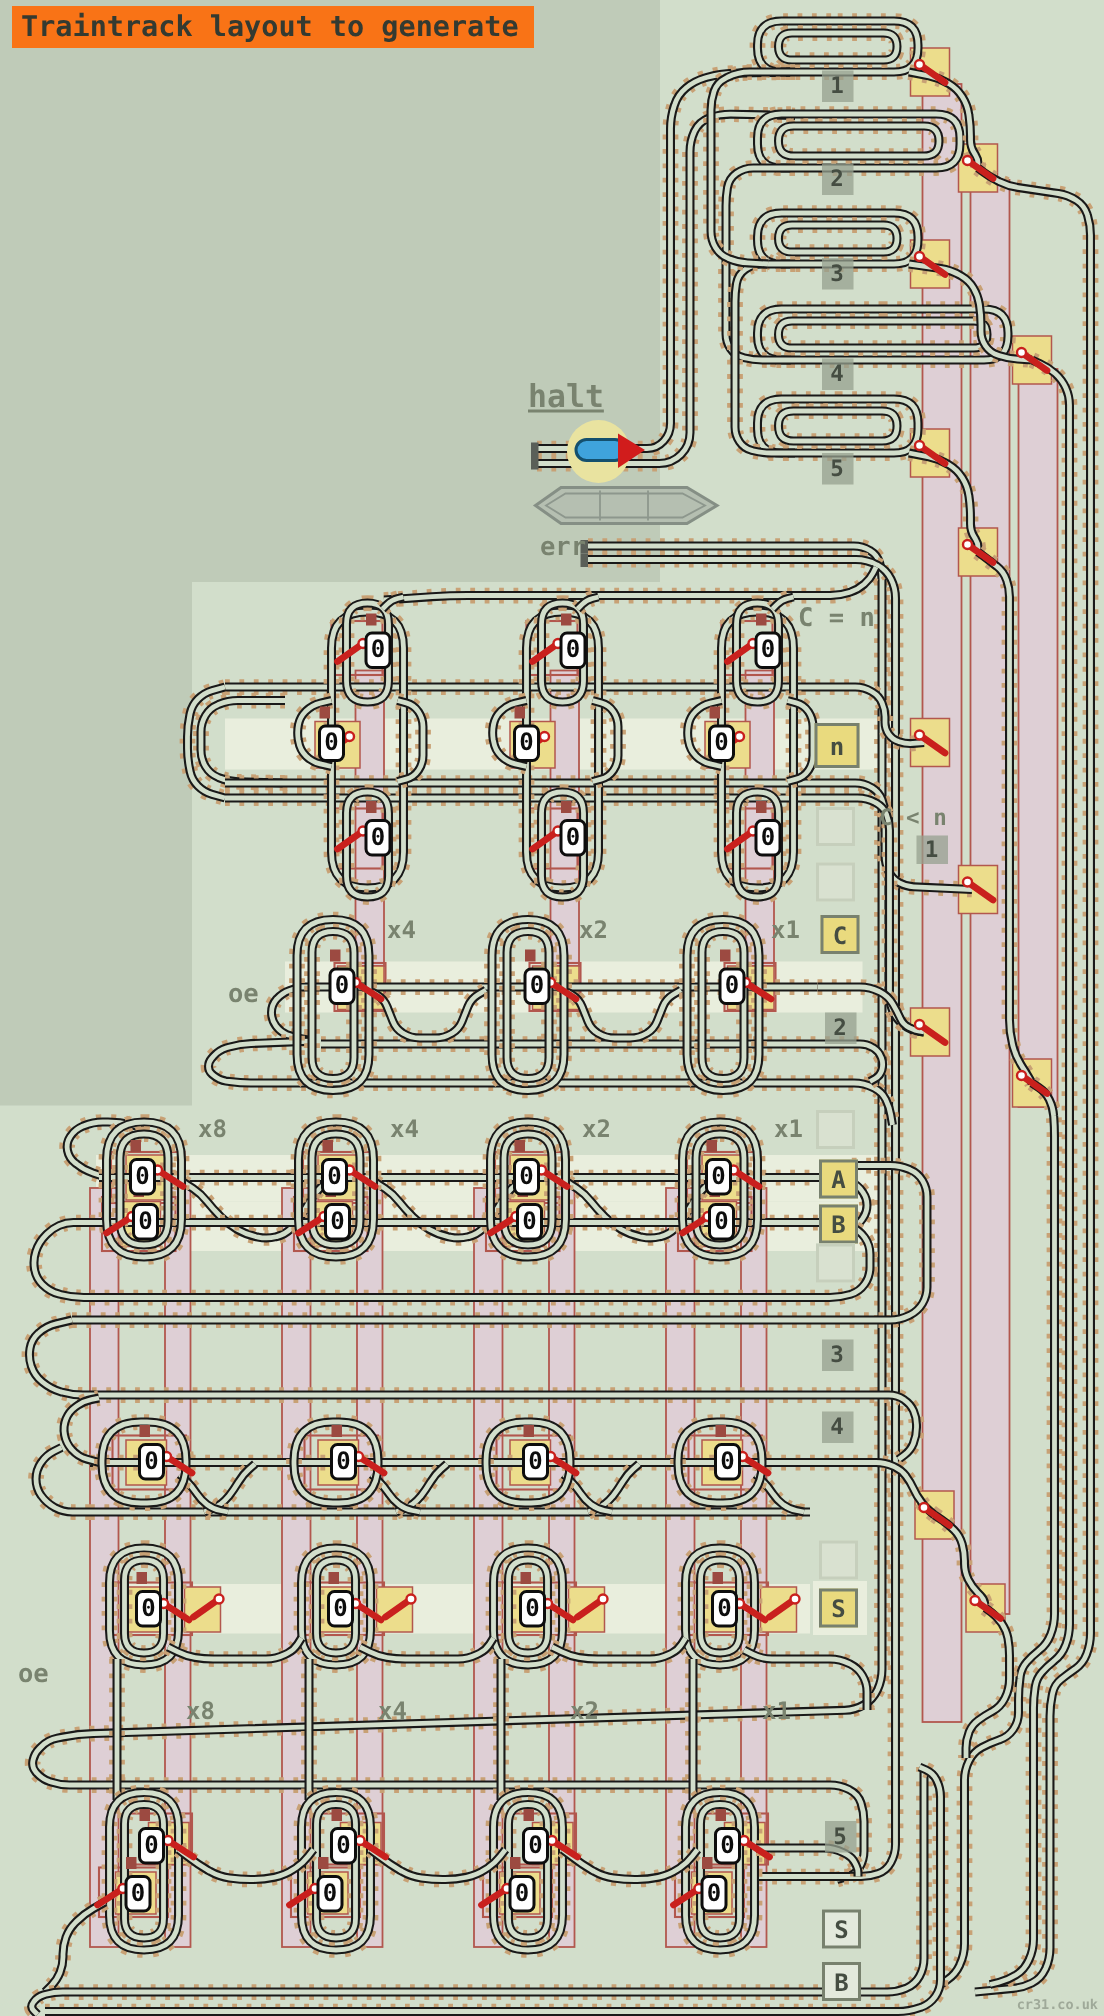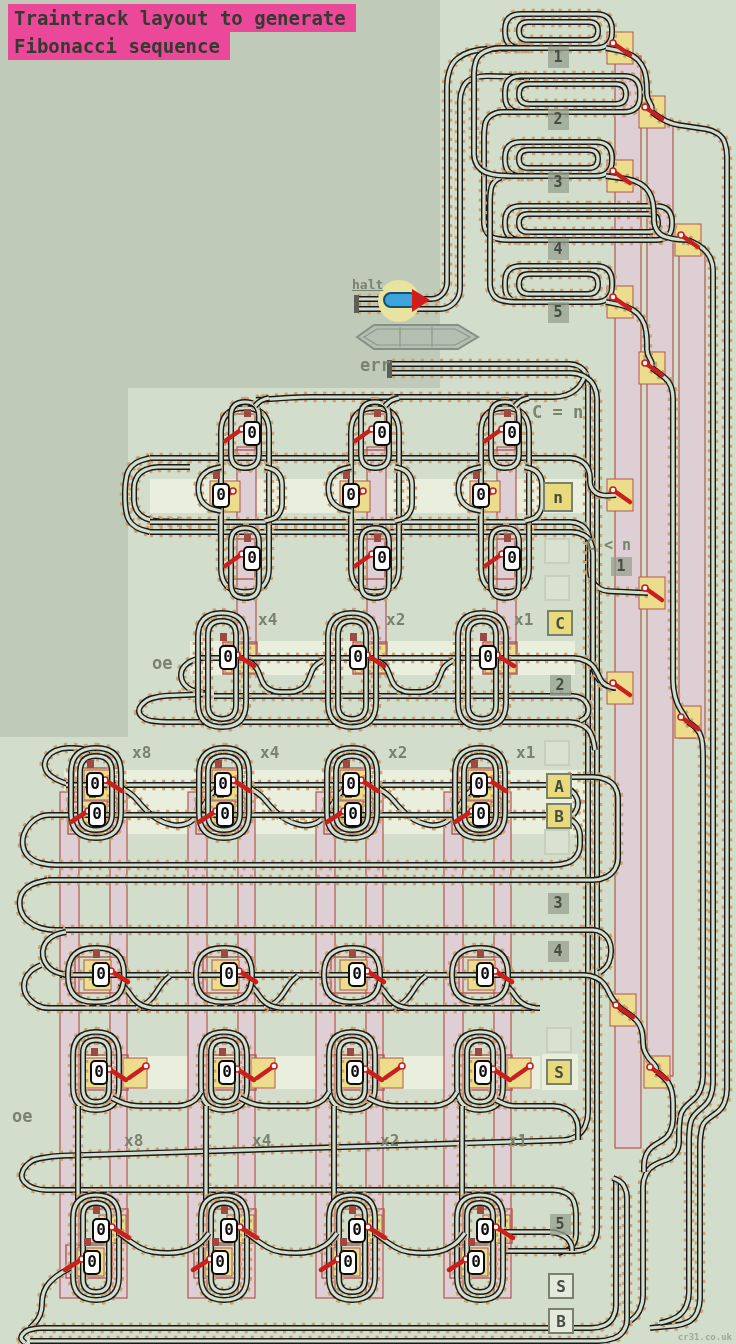--- a/index.html
+++ b/index.html
@@ -10,21 +10,21 @@
   .badge{position:absolute;display:flex;align-items:center;justify-content:center;
          font-weight:bold;color:#454d42;box-sizing:border-box;}
   .badge.gray{background:rgba(150,160,143,.75);font-size:15px;}
   .badge.yellow{background:#e9da7e;border:2px solid #78816e;font-size:16px;}
   .badge.light{background:#e3e9dc;border:2px solid #78816e;font-size:16px;}
   .badge.empty{background:#d9e1d0;border:2px solid #c6cfbc;}
   .counter{position:absolute;width:18px;height:25px;background:#fff;border:2px solid #0d0d0d;
            border-radius:5px;box-sizing:border-box;color:#0d0d0d;font-weight:bold;font-size:16px;
            line-height:20px;text-align:center;}
   #title{position:absolute;left:8px;top:4px;}
-  #title span{display:block;width:max-content;background:#ec4899;color:#343a31;
+  #title span{display:block;width:max-content;background:#f97316;color:#343a31;
               font-weight:bold;font-size:19px;padding:3px 10px 3px 6px;letter-spacing:0px;}
   #wm{position:absolute;right:4px;bottom:2px;font-size:9px;color:#9fa999;font-weight:bold;}
 </style>
 </head>
 <body>
 
 <div id="stage">
   <svg id="art" width="736" height="1344">
       <rect x="0" y="0" width="736" height="1344" fill="#bfcbb8" stroke="none" stroke-width="0"></rect>
       <rect x="440" y="0" width="296" height="392" fill="#d2decb" stroke="none" stroke-width="0"></rect>
@@ -652,21 +652,20 @@
       <line x1="681" y1="717" x2="698" y2="729" stroke="#c9201d" stroke-width="4.5" stroke-linecap="round"></line>
       <circle cx="681" cy="717" r="3" fill="#fff" stroke="#c9201d" stroke-width="1.6"></circle>
       <line x1="616" y1="1005" x2="633" y2="1017" stroke="#c9201d" stroke-width="4.5" stroke-linecap="round"></line>
       <circle cx="616" cy="1005" r="3" fill="#fff" stroke="#c9201d" stroke-width="1.6"></circle>
       <line x1="650" y1="1067" x2="667" y2="1079" stroke="#c9201d" stroke-width="4.5" stroke-linecap="round"></line>
       <circle cx="650" cy="1067" r="3" fill="#fff" stroke="#c9201d" stroke-width="1.6"></circle>
     </svg>
 
   <div id="title">
     <span>Traintrack layout to generate</span>
-    <span>Fibonacci sequence</span>
   </div>
 
   <div id="wm">cr31.co.uk</div>
 <div class="counter" style="left: 243px; top: 421px;">0</div>
     <div class="counter" style="left: 212px; top: 483px;">0</div>
     <div class="counter" style="left: 243px; top: 546px;">0</div>
     <div class="counter" style="left: 373px; top: 421px;">0</div>
     <div class="counter" style="left: 342px; top: 483px;">0</div>
     <div class="counter" style="left: 373px; top: 546px;">0</div>
     <div class="counter" style="left: 503px; top: 421px;">0</div>
@@ -714,21 +713,21 @@
     <div class="badge yellow" style="left: 546px; top: 773px; width: 26px; height: 26px;">A</div>
     <div class="badge yellow" style="left: 546px; top: 803px; width: 26px; height: 26px;">B</div>
     <div class="badge empty" style="left: 544px; top: 829px; width: 26px; height: 26px;"></div>
     <div class="badge gray" style="left: 547.5px; top: 892.5px; width: 21px; height: 21px;">3</div>
     <div class="badge gray" style="left: 547.5px; top: 940.5px; width: 21px; height: 21px;">4</div>
     <div class="badge empty" style="left: 546px; top: 1027px; width: 26px; height: 26px;"></div>
     <div class="badge yellow" style="left: 546px; top: 1059px; width: 26px; height: 26px;">S</div>
     <div class="badge gray" style="left: 549.5px; top: 1213.5px; width: 21px; height: 21px;">5</div>
     <div class="badge light" style="left: 548px; top: 1273px; width: 26px; height: 26px;">S</div>
     <div class="badge light" style="left: 548px; top: 1308px; width: 26px; height: 26px;">B</div>
-    <div class="lbl" style="left: 352px; top: 278px; font-size: 13px; text-decoration: underline;">halt</div>
+    <div class="lbl" style="left: 352px; top: 254px; font-size: 21px; text-decoration: underline;">halt</div>
     <div class="lbl" style="left: 360px; top: 357px; font-size: 17px;">err</div>
     <div class="lbl" style="left: 152px; top: 655px; font-size: 17px;">oe</div>
     <div class="lbl" style="left: 12px; top: 1108px; font-size: 17px;">oe</div>
     <div class="lbl" style="left: 532px; top: 404px; font-size: 17px;">C = n</div>
     <div class="lbl" style="left: 586px; top: 538px; font-size: 15px;">C &lt; n</div>
     <div class="lbl" style="left: 258px; top: 612px; font-size: 16px;">x4</div>
     <div class="lbl" style="left: 386px; top: 612px; font-size: 16px;">x2</div>
     <div class="lbl" style="left: 514px; top: 612px; font-size: 16px;">x1</div>
     <div class="lbl" style="left: 132px; top: 745px; font-size: 16px;">x8</div>
     <div class="lbl" style="left: 260px; top: 745px; font-size: 16px;">x4</div>

